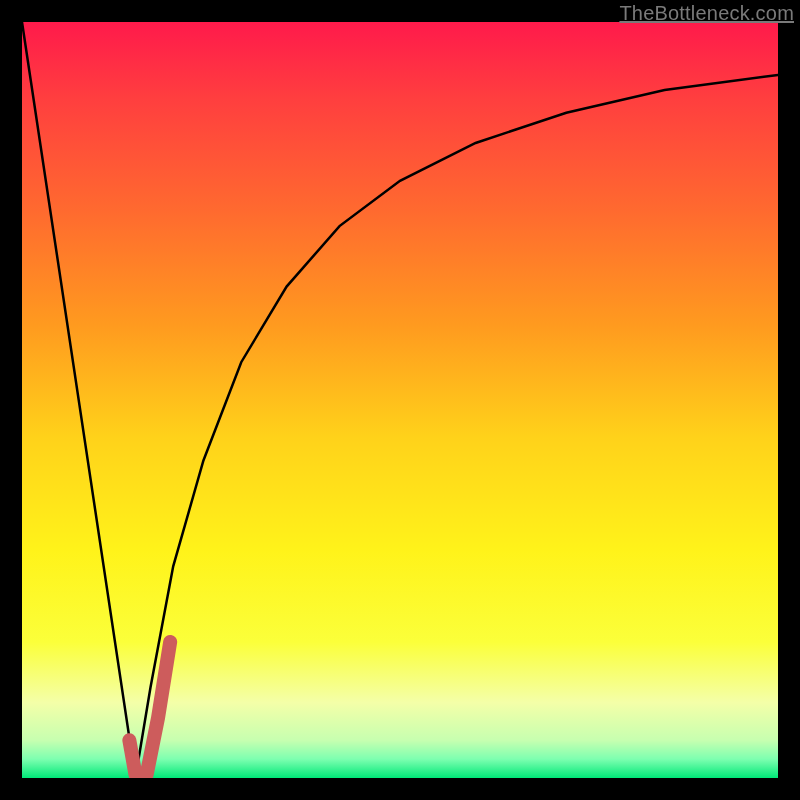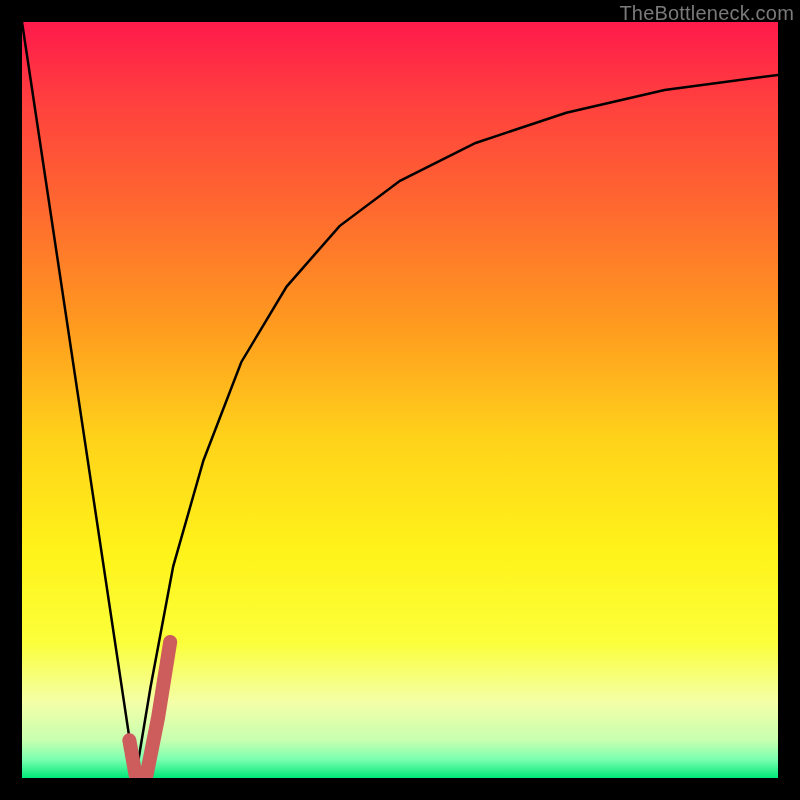--- a/index.html
+++ b/index.html
@@ -42,20 +42,21 @@
   }
   .watermark {
     position: absolute;
     top: 2px;
     right: 6px;
     font-family: Arial, Helvetica, sans-serif;
     font-size: 20px;
     color: #7a7a7a;
     letter-spacing: 0.2px;
     user-select: none;
+    text-decoration: underline;
   }
 </style>
 </head>
 <body>
 
 <div class="frame">
   <div class="plot">
 
     <svg class="gradient" viewBox="0 0 756 756" preserveAspectRatio="none">
       <defs>

